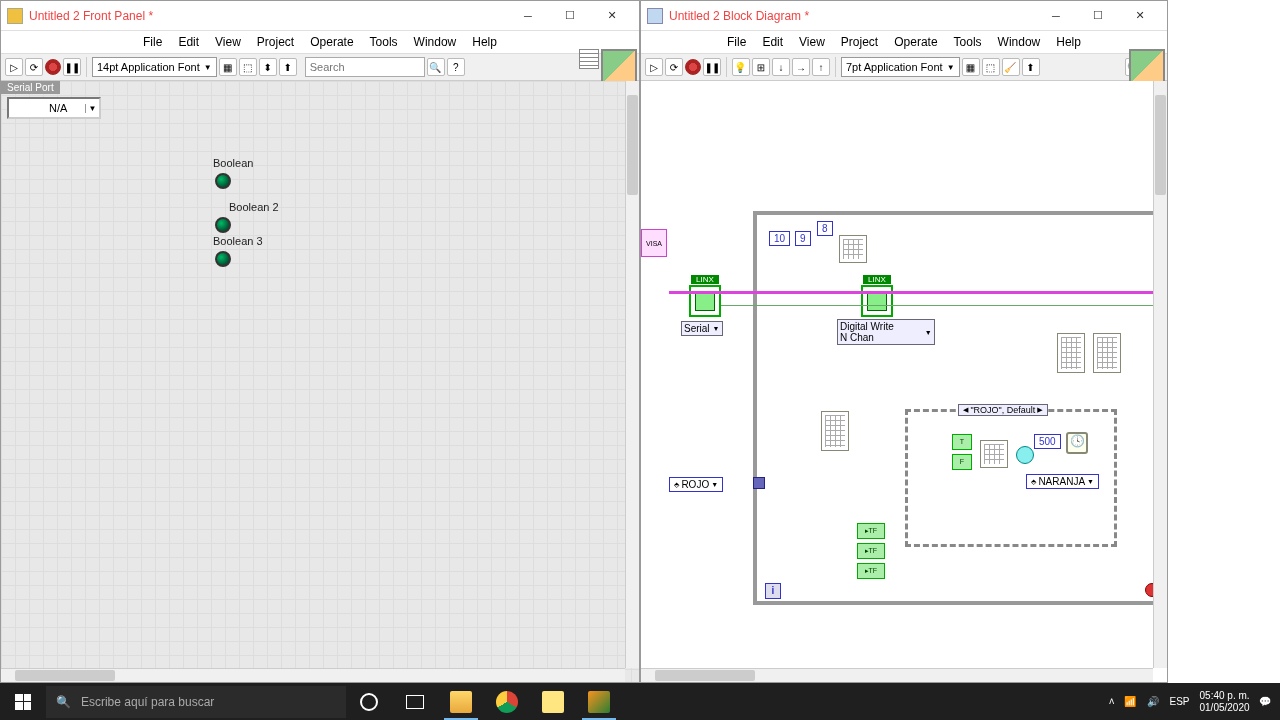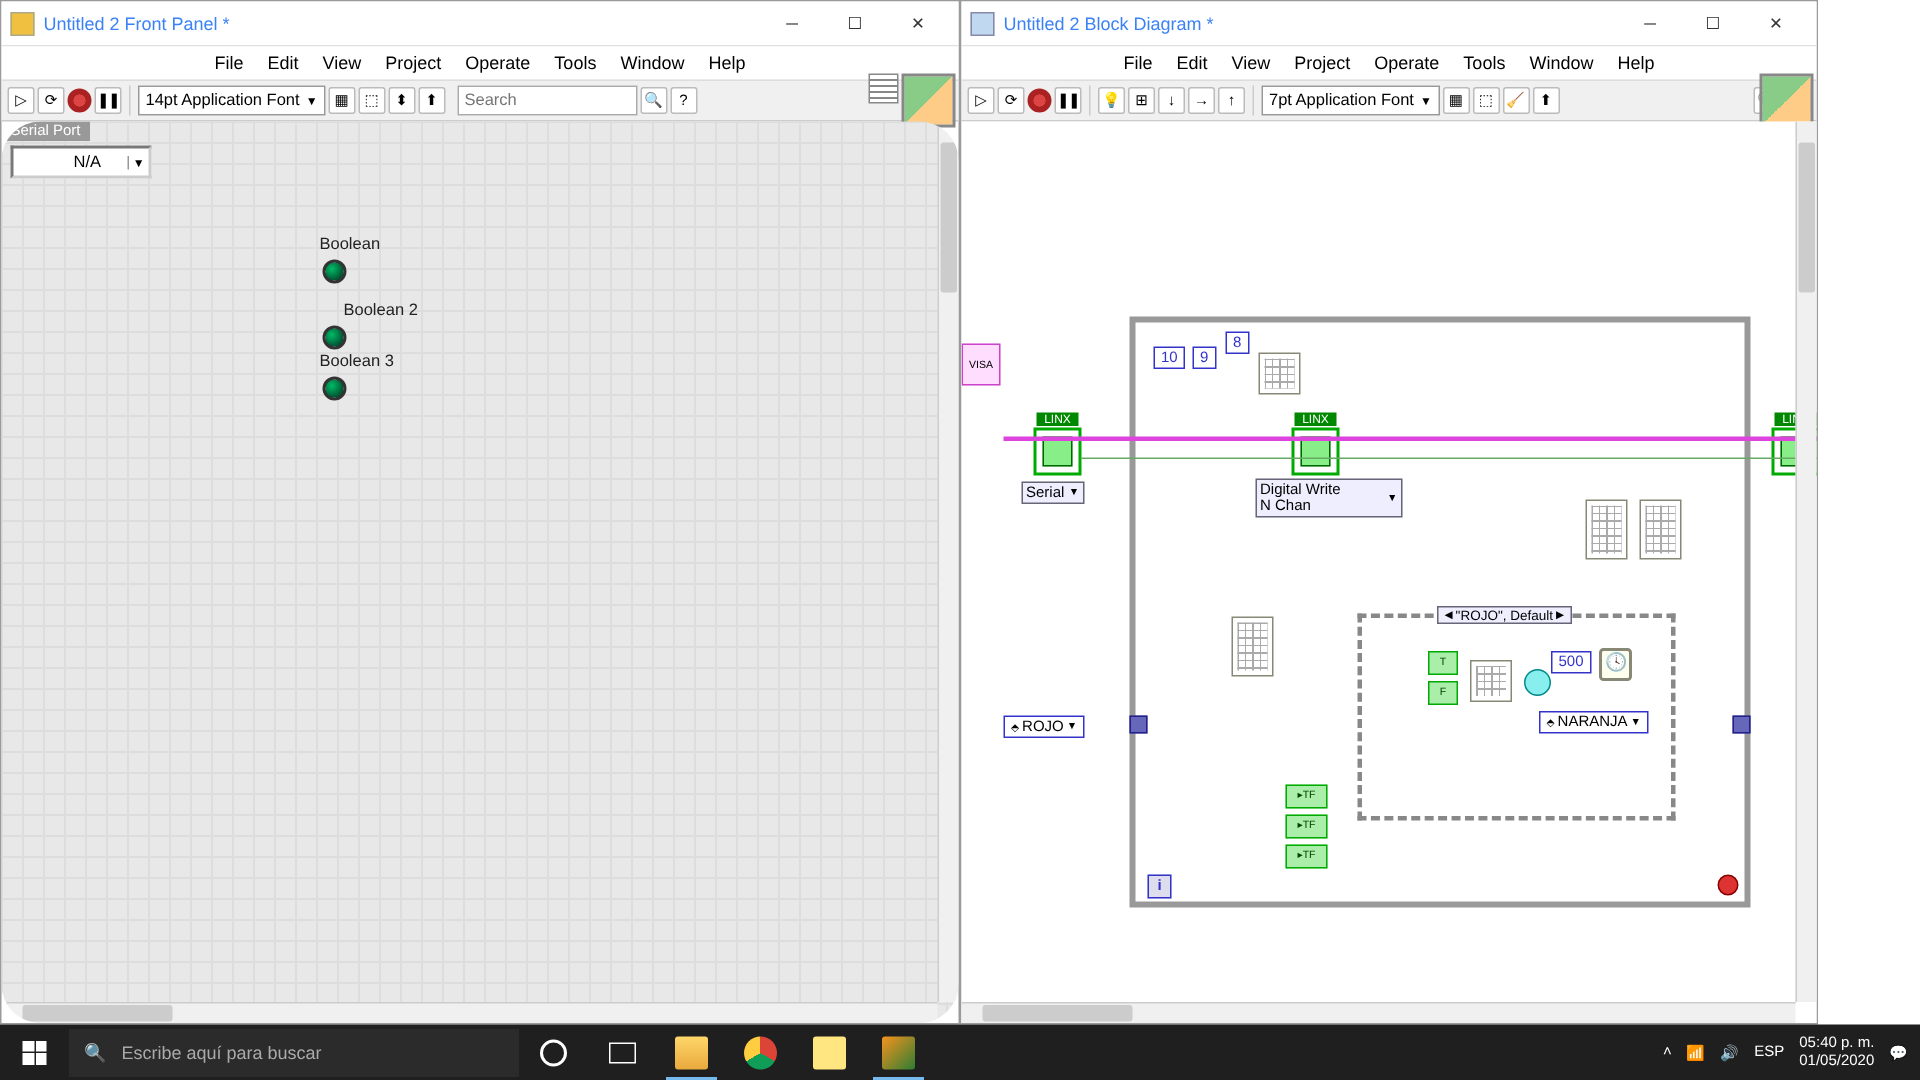--- a/index.html
+++ b/index.html
@@ -1,47 +1,47 @@
 <!DOCTYPE html>
 <html><head>
 <meta charset="utf-8">
 <style>
 * { margin: 0; padding: 0; box-sizing: border-box; font-family: "Segoe UI", Tahoma, sans-serif; }
 body { width: 1280px; height: 720px; overflow: hidden; background: #fff; position: relative; }
 
 .windows { display: flex; width: 100%; height: 683px; }
 .window { border: 1px solid #9a9a9a; background: #fff; display: flex; flex-direction: column; }
 .window.left { width: 640px; }
-.window.right { width: 572px; }
+.window.right { width: 528px; }
 
 .titlebar { height: 30px; display: flex; align-items: center; padding: 0 6px; background: #fff; border-bottom: 1px solid #e0e0e0; }
 .titlebar .icon { width: 16px; height: 16px; background: #f0c040; border: 1px solid #aa8; margin-right: 6px; }
 .titlebar .icon.bd { background: #c0d8f0; border-color: #88a; }
-.titlebar .title { flex: 1; font-size: 12px; color: #3b82f6; }
+.titlebar .title { flex: 1; font-size: 12px; color: #ef4444; }
 .titlebar .ctrls { display: flex; gap: 0; }
 .titlebar .ctrl { width: 42px; height: 26px; display: flex; align-items: center; justify-content: center; font-size: 11px; color: #333; }
 
 .menubar { height: 22px; display: flex; align-items: center; padding: 0 4px; background: #fff; font-size: 12px; justify-content: center; }
 .menubar .mi { padding: 2px 8px; cursor: default; }
 
 .toolbar { height: 28px; display: flex; align-items: center; padding: 2px 4px; gap: 2px; background: #f0f0f0; border-top: 1px solid #ddd; border-bottom: 1px solid #ccc; position: relative; }
 .tb-btn { width: 18px; height: 18px; border: 1px solid #bbb; background: #fff; border-radius: 2px; display: inline-flex; align-items: center; justify-content: center; font-size: 10px; }
 .tb-btn.run { background: #fff; }
 .tb-btn.stop { background: radial-gradient(circle,#d44 40%,#a22 42%); border-color:#a22; width:16px; height:16px; border-radius:50%; }
 .tb-btn.pause { letter-spacing: -1px; }
 .tb-sep { width: 1px; height: 20px; background: #ccc; margin: 0 3px; }
 .font-dd { height: 20px; border: 1px solid #999; background: #fff; font-size: 11px; padding: 0 4px; display: flex; align-items: center; }
 .font-dd .arr { margin-left: 4px; font-size: 8px; }
 .search-box { flex: 1; max-width: 120px; height: 20px; border: 1px solid #aaa; background: #fff; font-size: 11px; padding: 0 4px; color: #888; margin-left: 6px; }
 .tb-right { position: absolute; right: 2px; display: flex; gap: 2px; }
 .grid-ico { width: 20px; height: 20px; border: 1px solid #888; background: repeating-linear-gradient(#fff,#fff 3px,#888 3px,#888 4px); }
 .vi-ico { width: 36px; height: 36px; border: 2px solid #888; background: linear-gradient(135deg,#8c8 0%,#8c8 50%,#fc8 50%,#fc8 100%); }
 
 .canvas { flex: 1; position: relative; overflow: hidden; }
-.fp-canvas { background: #e8e8e8; background-image: repeating-linear-gradient(#ddd 0,#ddd 1px,transparent 1px,transparent 14px), repeating-linear-gradient(90deg,#ddd 0,#ddd 1px,transparent 1px,transparent 14px); border-radius: 26px; }
+.fp-canvas { background: #e8e8e8; background-image: repeating-linear-gradient(#ddd 0,#ddd 1px,transparent 1px,transparent 14px), repeating-linear-gradient(90deg,#ddd 0,#ddd 1px,transparent 1px,transparent 14px); }
 .bd-canvas { background: #fff; }
 
 .scrollbar-v { position: absolute; right: 0; top: 0; bottom: 14px; width: 14px; background: #f0f0f0; border-left: 1px solid #ccc; }
 .scrollbar-h { position: absolute; left: 0; right: 14px; bottom: 0; height: 14px; background: #f0f0f0; border-top: 1px solid #ccc; }
 .scrollbar-v .thumb { position: absolute; left: 1px; right: 1px; top: 14px; height: 100px; background: #ccc; border-radius: 2px; }
 .scrollbar-h .thumb { position: absolute; top: 1px; bottom: 1px; left: 14px; width: 100px; background: #ccc; border-radius: 2px; }
 
 
 .fp-label { position: absolute; font-size: 11px; color: #222; background: transparent; }
 .fp-terminal-label { position: absolute; left: 0; top: 0; background: #999; color: #fff; font-size: 10px; padding: 1px 6px; }

